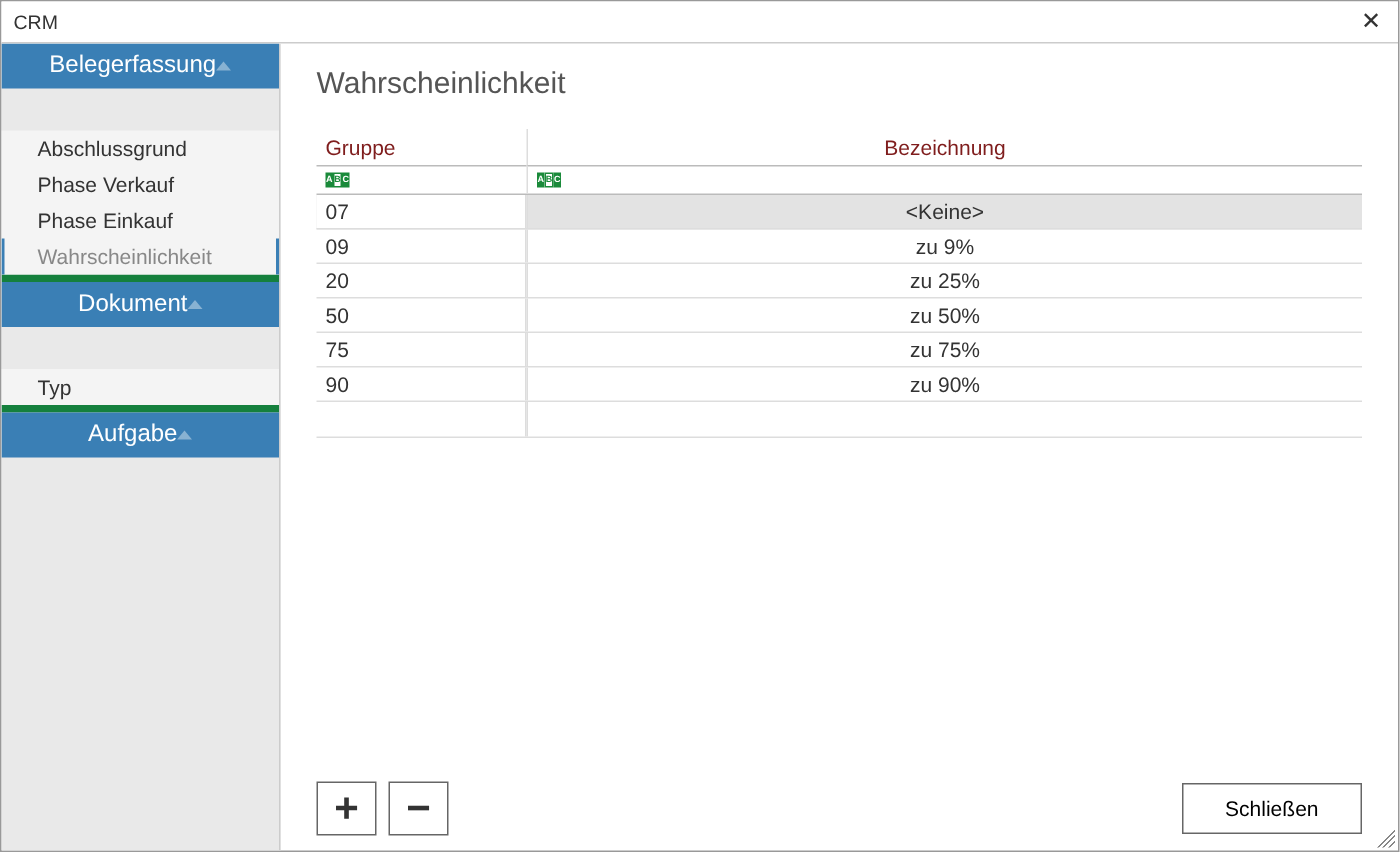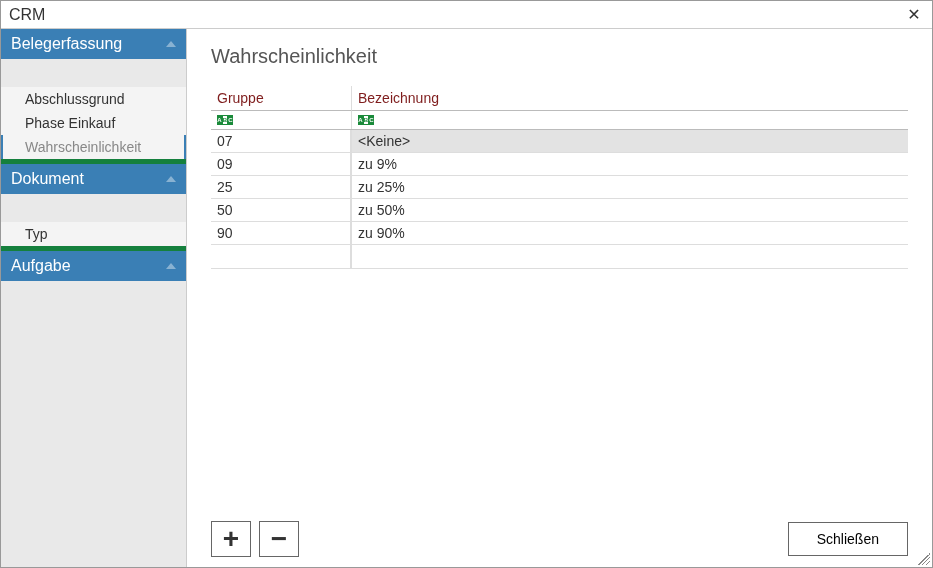--- a/index.html
+++ b/index.html
@@ -20,21 +20,21 @@
     .titlebar {
       height: 28px;
       border-bottom: 1px solid #ccc;
       display: flex;
       align-items: center;
       justify-content: space-between;
       padding: 0 8px;
       background: #fff;
     }
     .titlebar-title {
-      font-size: 16px;
+      font-size: 13px;
     }
     .titlebar-close {
       font-size: 16px;
       cursor: pointer;
       line-height: 1;
       width: 20px;
       height: 20px;
       display: flex;
       align-items: center;
       justify-content: center;
@@ -51,21 +51,21 @@
       display: flex;
       flex-direction: column;
     }
     .sidebar-section-header {
       background: #3a7fb5;
       color: #fff;
       font-size: 16px;
       padding: 6px 10px;
       display: flex;
       align-items: center;
-      justify-content: space-between;
+      justify-content: center;
       cursor: pointer;
     }
     .chevron-up {
       width: 0;
       height: 0;
       border-left: 5px solid transparent;
       border-right: 5px solid transparent;
       border-bottom: 6px solid rgba(255,255,255,0.4);
     }
     .sidebar-items {
@@ -104,21 +104,21 @@
     .grid-header-row {
       display: flex;
       color: #7f1d1d;
       font-size: 14px;
     }
     .grid-header-cell {
       border-bottom: 1px solid #bbb;
       padding: 4px 6px;
     }
     .col1 { width: 140px; }
-    .col2 { flex: 1; border-left: 1px solid #ddd; }
+    .col2 { flex: 1; border-left: 1px solid #ddd; text-align: center; }
     .filter-row {
       display: flex;
       border-bottom: 1px solid #bbb;
     }
     .filter-cell {
       padding: 4px 6px;
       display: flex;
       align-items: center;
     }
     .filter-icon {
@@ -219,20 +219,21 @@
   <div class="body">
 
     <div class="sidebar">
 
       <div class="sidebar-section-header">
         <span>Belegerfassung</span>
         <span class="chevron-up"></span>
       </div>
       <div class="sidebar-items">
         <div class="sidebar-item">Abschlussgrund</div>
+        <div class="sidebar-item">Phase Verkauf</div>
         <div class="sidebar-item">Phase Einkauf</div>
         <div class="sidebar-item active">Wahrscheinlichkeit</div>
       </div>
 
       <div class="sidebar-section-header">
         <span>Dokument</span>
         <span class="chevron-up"></span>
       </div>
       <div class="sidebar-items">
         <div class="sidebar-item">Typ</div>
@@ -272,26 +273,30 @@
         <div class="data-rows">
           <div class="data-row selected">
             <div class="data-cell col1">07</div>
             <div class="data-cell col2">&lt;Keine&gt;</div>
           </div>
           <div class="data-row">
             <div class="data-cell col1">09</div>
             <div class="data-cell col2">zu 9%</div>
           </div>
           <div class="data-row">
-            <div class="data-cell col1">25</div>
+            <div class="data-cell col1">20</div>
             <div class="data-cell col2">zu 25%</div>
           </div>
           <div class="data-row">
             <div class="data-cell col1">50</div>
             <div class="data-cell col2">zu 50%</div>
+          </div>
+          <div class="data-row">
+            <div class="data-cell col1">75</div>
+            <div class="data-cell col2">zu 75%</div>
           </div>
           <div class="data-row">
             <div class="data-cell col1">90</div>
             <div class="data-cell col2">zu 90%</div>
           </div>
           <div class="empty-row">
             <div class="col1"></div>
             <div class="col2"></div>
           </div>
         </div>

